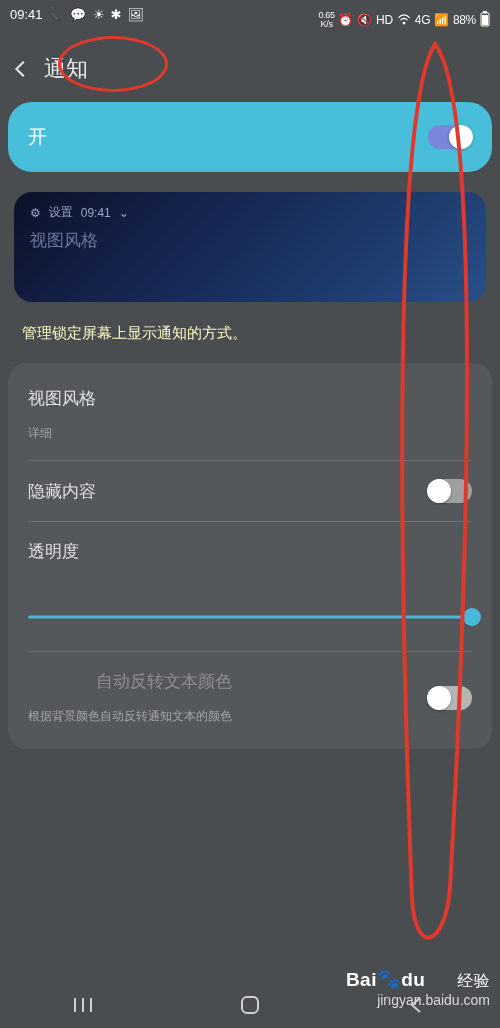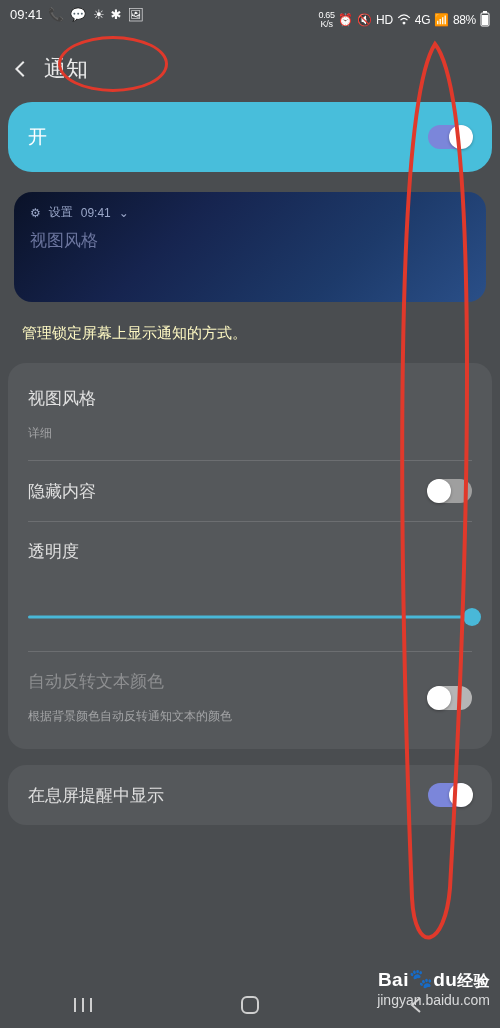--- a/index.html
+++ b/index.html
@@ -77,42 +77,42 @@
       opacity:.6;
     }
     .preview-top{display:flex;align-items:center;gap:8px;font-size:12px;color:#9aa7c9;}
     .preview-title{margin-top:8px;font-size:17px;color:#6b759e;}
     .preview-sub{margin-top:4px;font-size:14px;color:#3b5f8e;}
     .section-desc{color:#fef9c3;font-size:15px;padding:22px 14px 12px 14px;}
     .panel{background:#55585b;border-radius:18px;margin-top:8px;padding:6px 0;}
     .row{padding:18px 20px;display:flex;justify-content:space-between;align-items:center;}
     .row-label{font-size:17px;color:#e0e0e0;}
     .row-sub{font-size:12px;color:#a3a4a6;margin-top:15px;}
-    .row.dim .row-label{color:#8e8f91;}
+    .row.dim .row-label{color:#8e8f91;text-align:right;}
     .divider{height:1px;background:#6c6e71;margin:0 20px;}
     .slider-row{padding:4px 20px 24px 20px;}
     .slider{position:relative;height:20px;margin-top:40px;}
     .slider-track{position:absolute;top:50%;left:0;right:0;height:3px;background:#49b8d8;border-radius:2px;transform:translateY(-50%);}
     .slider-thumb{position:absolute;right:0;top:50%;width:18px;height:18px;background:#49b8d8;border-radius:50%;transform:translate(50%,-50%);}
     .panel2{background:#55585b;border-radius:18px;margin-top:16px;}
     .annotation-title{
       position:absolute;left:58px;top:36px;width:110px;height:56px;
       border:3px solid #e0392b;border-radius:50%;pointer-events:none;
       z-index:50;
     }
     .annotation-side{
       position:absolute;right:20px;top:38px;width:90px;height:920px;
       pointer-events:none;z-index:50;
     }
     .nav-bar{position:absolute;bottom:0;left:0;right:0;height:46px;
       display:flex;align-items:center;justify-content:space-around;}
     .nav-btn{width:40px;height:40px;display:flex;align-items:center;justify-content:center;color:#cfcfcf;}
     .watermark{position:absolute;right:10px;bottom:20px;text-align:right;z-index:60;}
     .wm-line1{font-size:19px;color:#fff;font-weight:600;letter-spacing:.5px;}
-    .wm-line1 small{font-weight:700;}
+    .wm-line1 small{font-weight:400;padding-left:32px;}
     .wm-line2{font-size:14px;color:#d9dadb;}
     .ks{display:inline-flex;flex-direction:column;align-items:center;font-size:9px;line-height:9px;}
   </style>
 </head>
 <body>
 
 <div class="status-bar">
   <div class="status-left">
     <span>09:41</span>
     <span>📞</span>
@@ -209,28 +209,20 @@
       <div>
         <div class="row-label">自动反转文本颜色</div>
         <div class="row-sub">根据背景颜色自动反转通知文本的颜色</div>
       </div>
       <div class="toggle off-light">
           <div class="toggle-knob"></div>
         </div>
     </div>
   </div>
 
-  <div class="panel2">
-    <div class="row">
-      <div class="row-label">在息屏提醒中显示</div>
-      <div class="toggle on">
-          <div class="toggle-knob"></div>
-        </div>
-    </div>
-  </div>
 </div>
 
 <div class="annotation-title"></div>
 <svg class="annotation-side" viewBox="0 0 90 920" preserveAspectRatio="none">
   <path d="M 45 6 C 88 60, 82 460, 60 850 C 55 910, 25 918, 22 860 C 8 500, 4 70, 45 6 Z" fill="none" stroke="#e0392b" stroke-width="4" stroke-linecap="round"></path>
 </svg>
 
 <div class="nav-bar">
   <div class="nav-btn">
     <svg width="22" height="18" viewBox="0 0 22 18" stroke="#cfcfcf" stroke-width="2">

